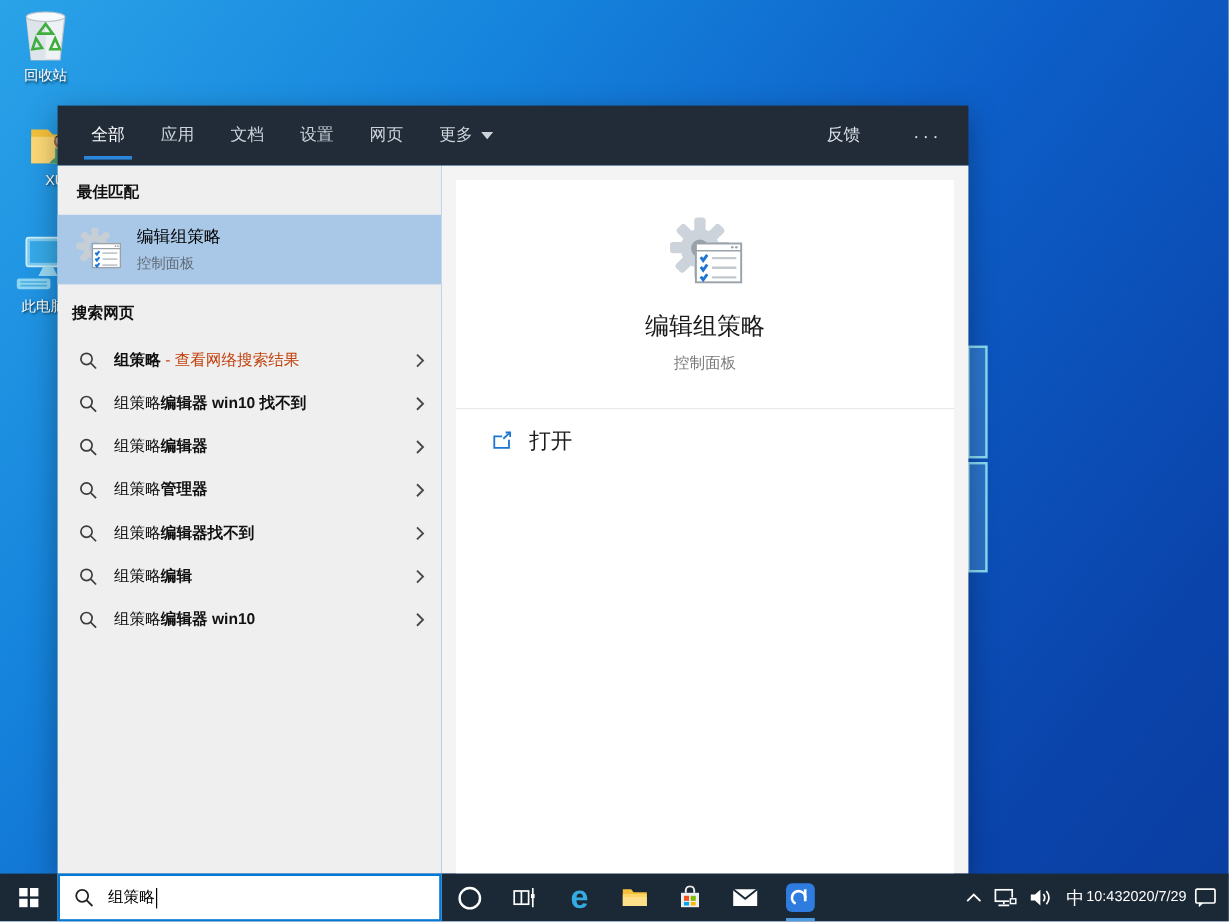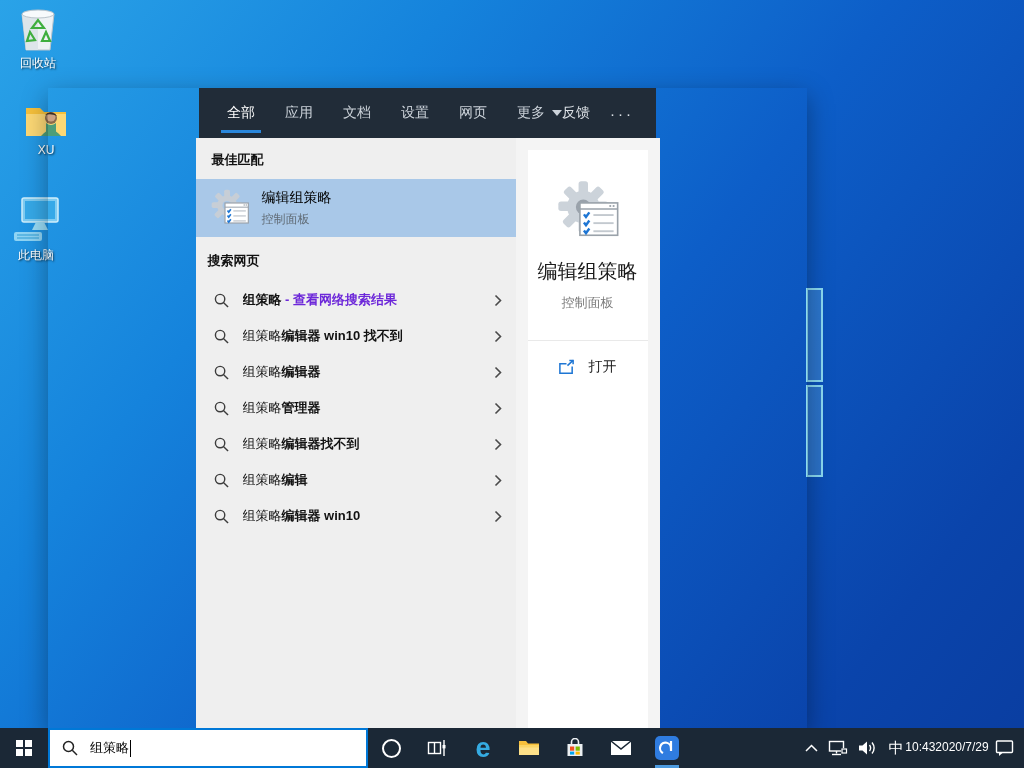--- a/index.html
+++ b/index.html
@@ -20,67 +20,67 @@
     align-items:center; z-index:2; }
   .dicon .lbl { margin-top:3px; font-size:12px; color:#fff;
     text-shadow:1px 1px 2px rgba(0,0,0,.75); white-space:nowrap;text-align:right; }
   .di-recycle { left:8px; top:6px; }
   .di-folder  { left:16px; top:102px; }
   .di-pc      { left:6px;  top:194px; }
 
   
   .panel { position:absolute; left:48px; top:88px; width:759px; height:640px;
     z-index:10; display:flex; flex-direction:column;
-    box-shadow:0 8px 24px rgba(0,0,0,.35);align-items:center; }
+    box-shadow:0 8px 24px rgba(0,0,0,.35); }
   .panel-header { height:50px; background:#212c38; display:flex; align-items:center;
     padding:0 22px 0 28px; flex-shrink:0; }
   .tabs { display:flex; align-items:center; gap:30px; height:100%; }
   .tab { position:relative; height:100%; display:flex; align-items:center;
     font-size:14px; color:#ccd3da; cursor:default; }
   .tab.active { color:#fff; }
   .tab.active::after { content:""; position:absolute; left:-6px; right:-6px;
     bottom:5px; height:3px; background:#2a87dc; }
   .tab .caret { width:0; height:0; margin-left:7px; border-left:5px solid transparent;
     border-right:5px solid transparent; border-top:6px solid #ccd3da; }
-  .hdr-right { margin-left:auto; display:flex; align-items:center; gap:20px; }
+  .hdr-right { margin-left:auto; display:flex; align-items:center; gap:44px; }
   .feedback { font-size:14px; color:#dde2e7; }
   .dots { font-size:15px; color:#dde2e7; letter-spacing:3px; }
 
   .panel-body { flex:1; display:flex; min-height:0; }
 
   
   .left-list { width:320px; background:#efefef; flex-shrink:0; }
   .sec-h { font-size:13px; font-weight:bold; color:#111; padding:13px 16px 10px; }
   .sec-h2 { padding:15px 12px 12px; }
   .best-item { height:58px; background:#a9c8e8; display:flex; align-items:center;
     padding:0 12px 0 14px; }
   .best-texts { margin-left:12px; }
   .best-title { font-size:14px; color:#000; }
   .best-sub { font-size:12px; color:#5f6a74; margin-top:4px; }
   .sug { height:36px; display:flex; align-items:center; padding:0 14px 0 18px;
     font-size:13px; color:#111; }
   .sug .mag { flex-shrink:0; margin-right:14px; }
   .sug .txt { white-space:nowrap; overflow:hidden; }
   .sug .suffix { font-weight:bold; }
   .sug.first .prefix { font-weight:bold; }
-  .sug.first .suffix { font-weight:bold; color:#6d28d9;margin-top:28px; }
+  .sug.first .suffix { font-weight:normal; color:#c2410c;margin-top:28px; }
   .sug .chev { margin-left:auto; flex-shrink:0; }
 
   
   .right-detail { flex:1; background:#f4f4f4; padding:12px 12px 0 12px;
     display:flex; min-width:0; }
   .card { flex:1; background:#fff; display:flex; flex-direction:column; color:#fff; }
   .card-head { display:flex; flex-direction:column; align-items:center;
     padding:30px 10px 28px; }
   .detail-title { font-size:20px; color:#1b1b1b; margin-top:16px; }
   .detail-sub { font-size:13px; color:#7a7a7a; margin-top:9px; }
   .divider { height:1px; background:#e9e9e9; }
   .open-row { height:52px; display:flex; align-items:center; gap:14px;
     padding-left:30px; }
-  .open-label { font-size:14px; color:#1b1b1b; }
+  .open-label { font-size:18px; color:#1b1b1b; }
 
   
   .taskbar { position:absolute; left:0; bottom:0; width:1024px; height:40px;
     background:#1b2836; z-index:30; display:flex; align-items:stretch; }
   .tb-btn { width:46px; display:flex; align-items:center; justify-content:center;
     position:relative; flex-shrink:0; }
   .tb-start { width:48px; }
   .winlogo { display:grid; grid-template-columns:7px 7px; grid-template-rows:7px 7px;
     gap:2px; }
   .winlogo div { background:#fff; }

